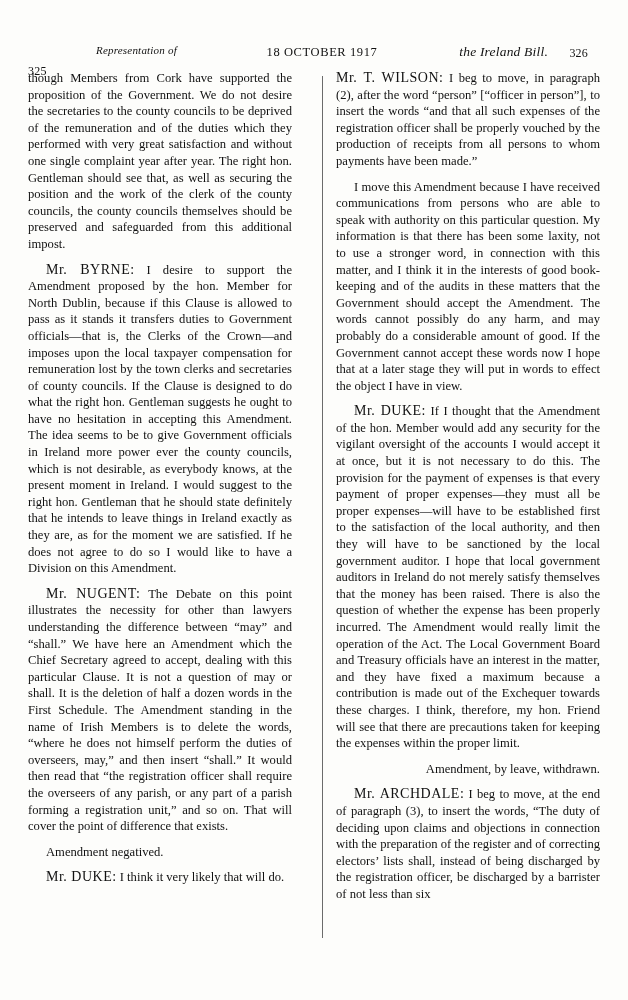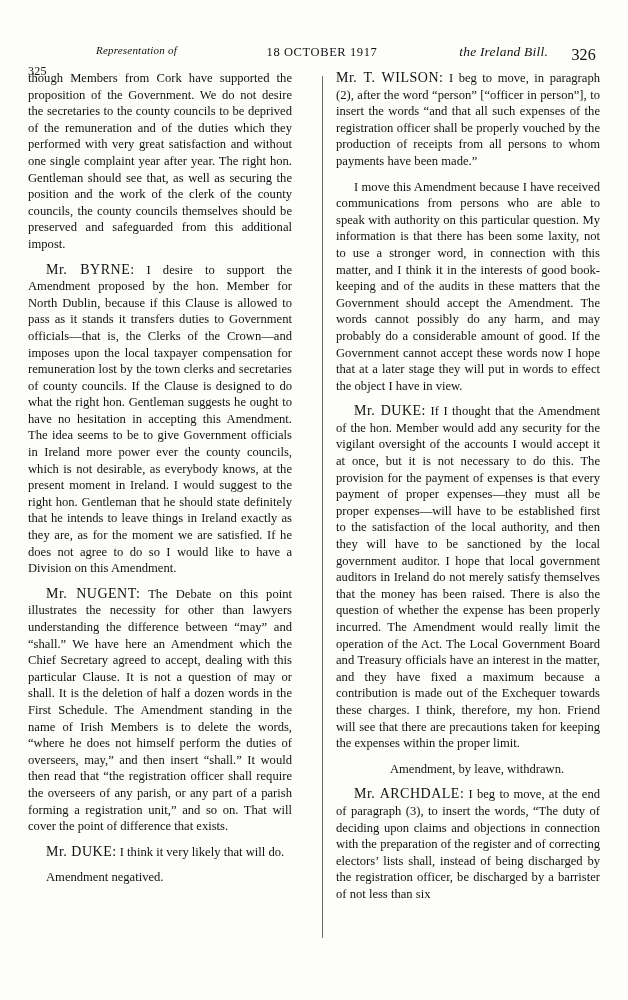--- a/index.html
+++ b/index.html
@@ -57,23 +57,23 @@
   }
   .rh-right-title {
     position: absolute;
     right: 52px;
     top: 0;
     font-style: italic;
     font-size: 13.5px;
   }
   .rh-right-num {
     position: absolute;
-    right: 4px;
+    right: 12px;
     top: 2px;
-    font-size: 16px;
+    font-size: 12px;
     margin-left: 23px;
   }
 
   
   .columns {
     position: absolute;
     left: 28px;
     top: 70px;
     width: 572px;
     height: 880px;
@@ -106,21 +106,21 @@
   }
   p.noindent { text-indent: 0; }
   p.spaced { margin-top: 9px; }
   .speaker {
     font-variant: normal;
     letter-spacing: 0.5px;
     font-size: 14px;
   }
   .center-line {
     text-indent: 0;
-    text-align: center;
+    text-align: right;
     margin-top: 10px;
     padding-left: 18px;
   }
 </style>
 </head>
 <body>
 
 <div class="page">
 
   <div class="running-head">
@@ -131,22 +131,22 @@
     <span class="rh-right-num">326</span>
   </div>
 
   <div class="columns">
     <div class="rule"></div>
 
     <div class="col col-left">
       <p class="noindent"><span>though Members from Cork have supported the proposition of the Government. We do not desire the secretaries to the county councils to be deprived of the remuneration and of the duties which they performed with very great satisfaction and without one single complaint year after year. The right hon. Gentleman should see that, as well as securing the position and the work of the clerk of the county councils, the county councils themselves should be preserved and safeguarded from this additional impost.</span></p>
       <p class="spaced"><span class="speaker">Mr. BYRNE:</span><span> I desire to support the Amendment proposed by the hon. Member for North Dublin, because if this Clause is allowed to pass as it stands it transfers duties to Government officials—that is, the Clerks of the Crown—and imposes upon the local taxpayer compensation for remuneration lost by the town clerks and secretaries of county councils. If the Clause is designed to do what the right hon. Gentleman suggests he ought to have no hesitation in accepting this Amendment. The idea seems to be to give Government officials in Ireland more power ever the county councils, which is not desirable, as everybody knows, at the present moment in Ireland. I would suggest to the right hon. Gentleman that he should state definitely that he intends to leave things in Ireland exactly as they are, as for the moment we are satisfied. If he does not agree to do so I would like to have a Division on this Amendment.</span></p>
       <p class="spaced"><span class="speaker">Mr. NUGENT:</span><span> The Debate on this point illustrates the necessity for other than lawyers understanding the difference between “may” and “shall.” We have here an Amendment which the Chief Secretary agreed to accept, dealing with this particular Clause. It is not a question of may or shall. It is the deletion of half a dozen words in the First Schedule. The Amendment standing in the name of Irish Members is to delete the words, “where he does not himself perform the duties of overseers, may,” and then insert “shall.” It would then read that “the registration officer shall require the overseers of any parish, or any part of a parish forming a registration unit,” and so on. That will cover the point of difference that exists.</span></p>
+      <p class="spaced"><span>Amendment negatived.</span></p>
       <p class="spaced"><span class="speaker">Mr. DUKE:</span><span> I think it very likely that will do.</span></p>
-      <p class="spaced"><span>Amendment negatived.</span></p>
     </div>
 
     <div class="col col-right">
       <p class="noindent"><span class="speaker">Mr. T. WILSON:</span><span> I beg to move, in paragraph (2), after the word “person” [“officer in person”], to insert the words “and that all such expenses of the registration officer shall be properly vouched by the production of receipts from all persons to whom payments have been made.”</span></p>
       <p class="spaced"><span>I move this Amendment because I have received communications from persons who are able to speak with authority on this particular question. My information is that there has been some laxity, not to use a stronger word, in connection with this matter, and I think it in the interests of good book-keeping and of the audits in these matters that the Government should accept the Amendment. The words cannot possibly do any harm, and may probably do a considerable amount of good. If the Government cannot accept these words now I hope that at a later stage they will put in words to effect the object I have in view.</span></p>
       <p class="spaced"><span class="speaker">Mr. DUKE:</span><span> If I thought that the Amendment of the hon. Member would add any security for the vigilant oversight of the accounts I would accept it at once, but it is not necessary to do this. The provision for the payment of expenses is that every payment of proper expenses—they must all be proper expenses—will have to be established first to the satisfaction of the local authority, and then they will have to be sanctioned by the local government auditor. I hope that local government auditors in Ireland do not merely satisfy themselves that the money has been raised. There is also the question of whether the expense has been properly incurred. The Amendment would really limit the operation of the Act. The Local Government Board and Treasury officials have an interest in the matter, and they have fixed a maximum because a contribution is made out of the Exchequer towards these charges. I think, therefore, my hon. Friend will see that there are precautions taken for keeping the expenses within the proper limit.</span></p>
       <p class="spaced center-line"><span>Amendment, by leave, withdrawn.</span></p>
       <p class="spaced"><span class="speaker">Mr. ARCHDALE:</span><span> I beg to move, at the end of paragraph (3), to insert the words, “The duty of deciding upon claims and objections in connection with the preparation of the register and of correcting electors’ lists shall, instead of being discharged by the registration officer, be discharged by a barrister of not less than six</span></p>
     </div>
   </div>

